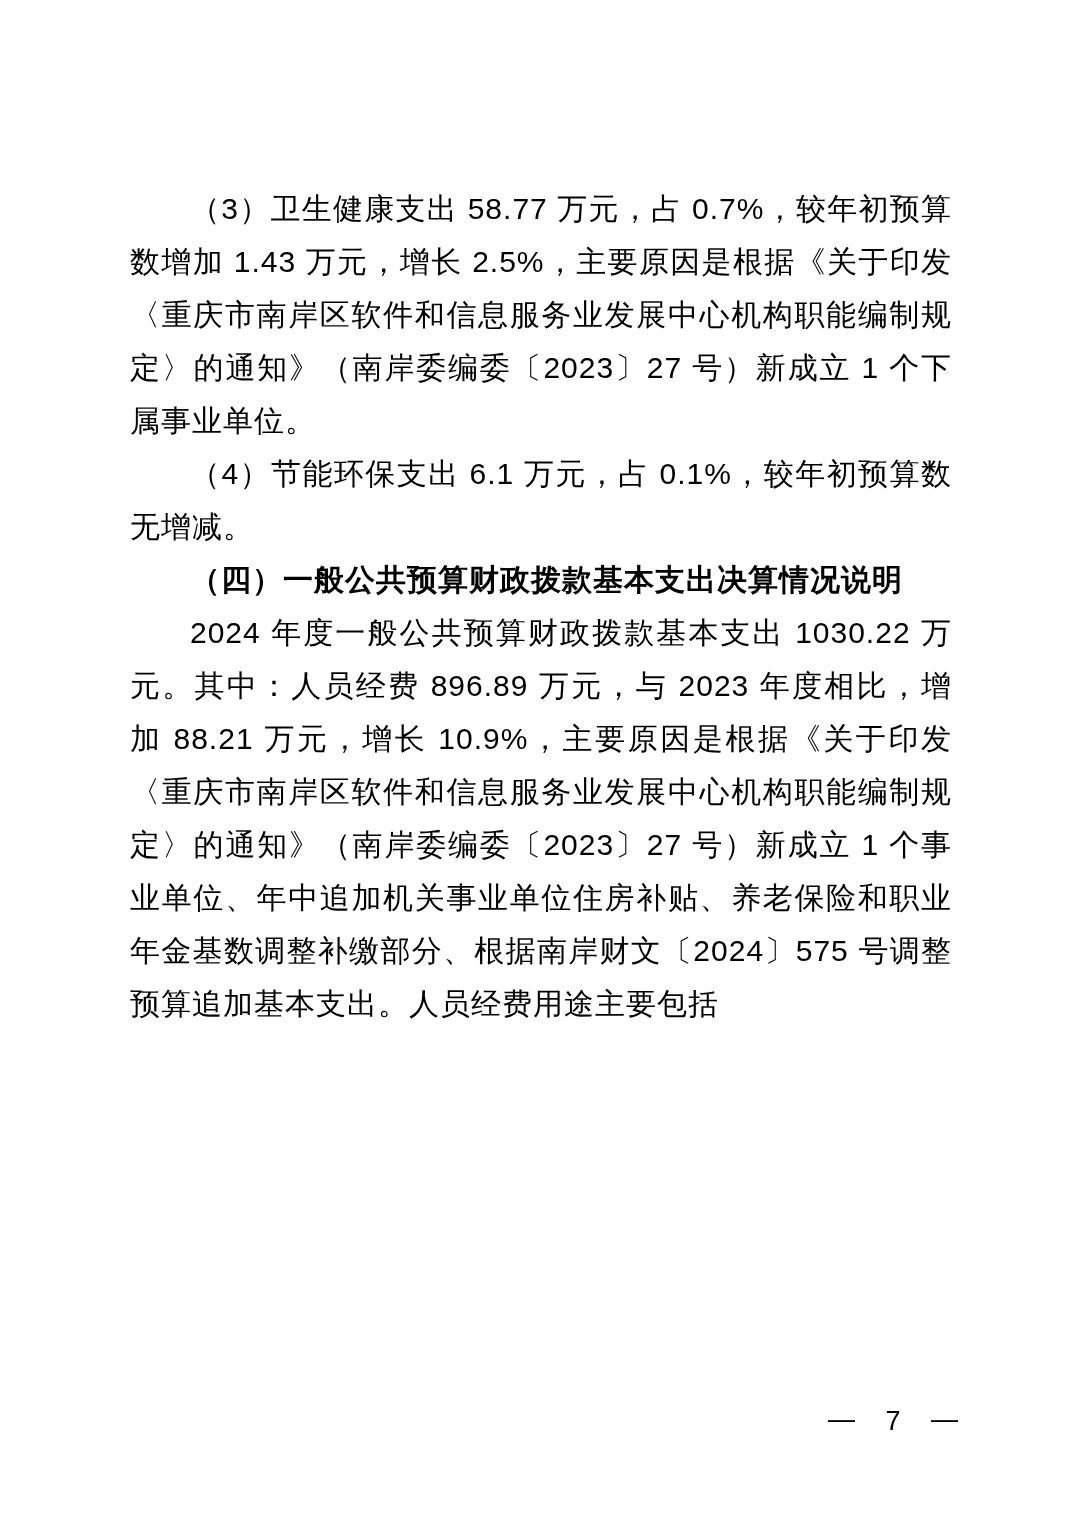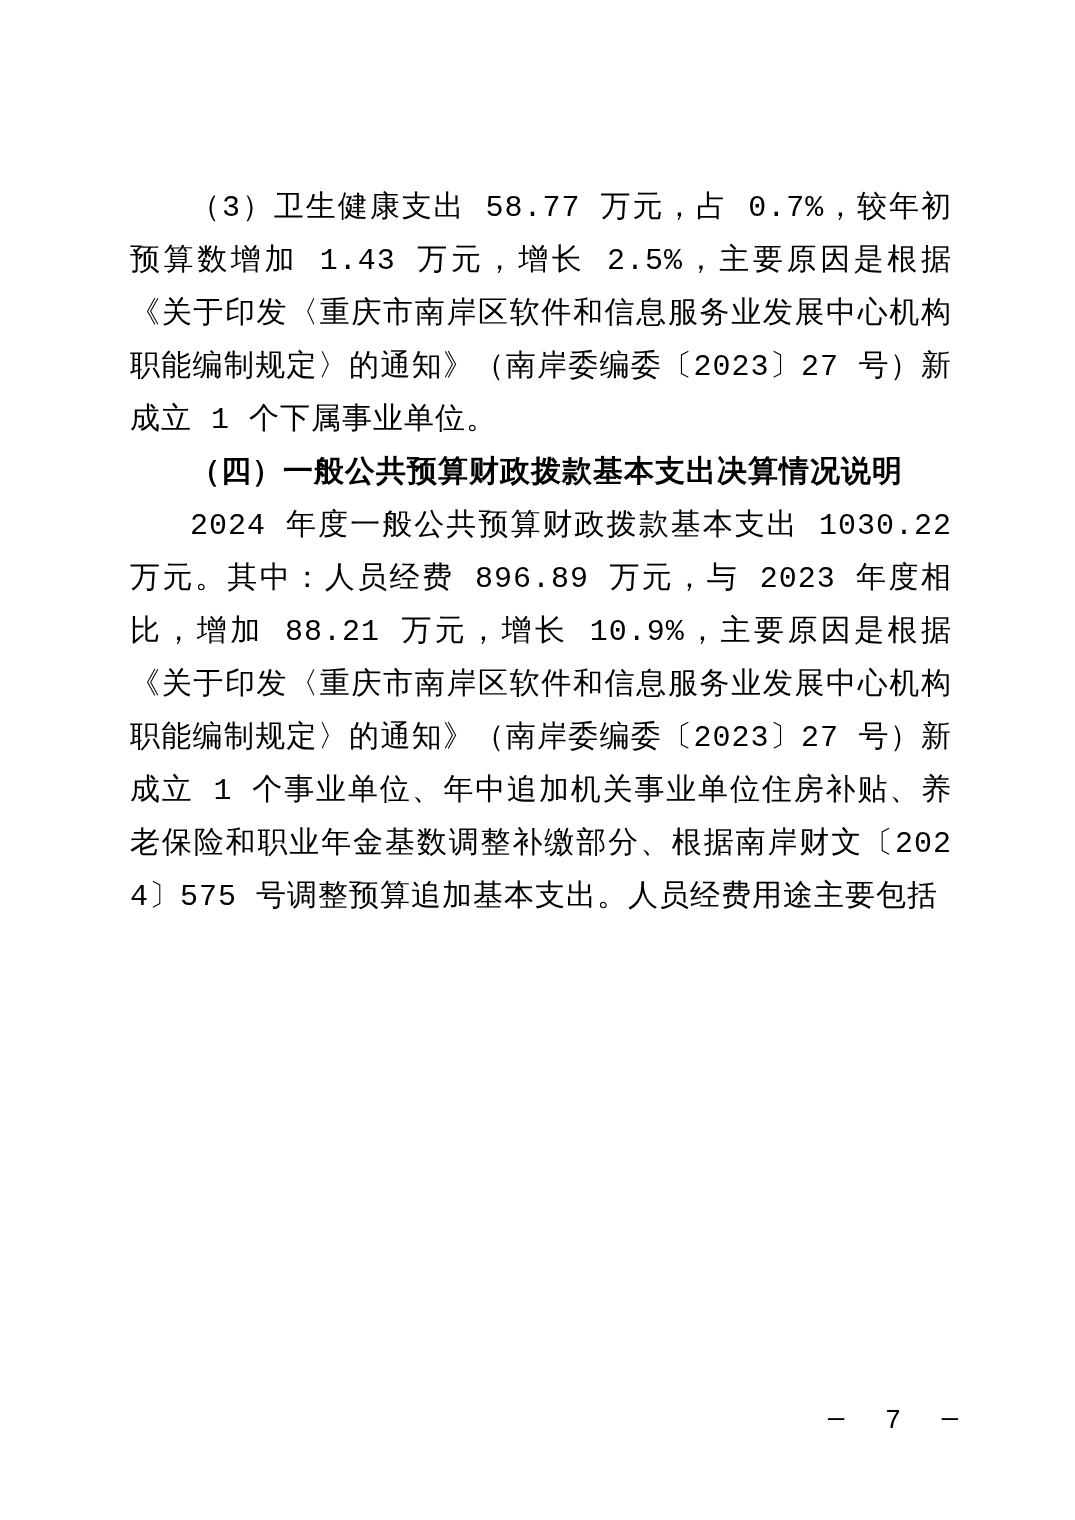--- a/index.html
+++ b/index.html
@@ -6,21 +6,21 @@
     margin: 0;
     padding: 0;
     background: #ffffff;
   }
   .page {
     position: relative;
     width: 1075px;
     height: 1520px;
     background: #ffffff;
     overflow: hidden;
-    font-family: Liberation Mono, monospace;
+    font-family: Liberation Sans, sans-serif;
     color: #000000;
   }
   .content {
     position: absolute;
     left: 130px;
     top: 182px;
     width: 822px;
     font-size: 30px;
     line-height: 53px;
     text-align: justify;
@@ -53,20 +53,21 @@
     top: -2px;
   }
 </style>
 </head>
 <body>
 
 <div class="page">
 
   <div class="content">
     <p>（3）卫生健康支出 58.77 万元，占 0.7%，较年初预算数增加 1.43 万元，增长 2.5%，主要原因是根据《关于印发〈重庆市南岸区软件和信息服务业发展中心机构职能编制规定〉的通知》（南岸委编委〔2023〕27 号）新成立 1 个下属事业单位。</p>
+    <p>（4）节能环保支出 6.1 万元，占 0.1%，较年初预算数无增减。</p>
     <p class="heading">（四）一般公共预算财政拨款基本支出决算情况说明</p>
     <p>2024 年度一般公共预算财政拨款基本支出 1030.22 万元。其中：人员经费 896.89 万元，与 2023 年度相比，增加 88.21 万元，增长 10.9%，主要原因是根据《关于印发〈重庆市南岸区软件和信息服务业发展中心机构职能编制规定〉的通知》（南岸委编委〔2023〕27 号）新成立 1 个事业单位、年中追加机关事业单位住房补贴、养老保险和职业年金基数调整补缴部分、根据南岸财文〔2024〕575 号调整预算追加基本支出。人员经费用途主要包括</p>
   </div>
 
   <div class="footer">
     <span class="dash">—</span>
     <span>7</span>
     <span class="dash">—</span>
   </div>
 

